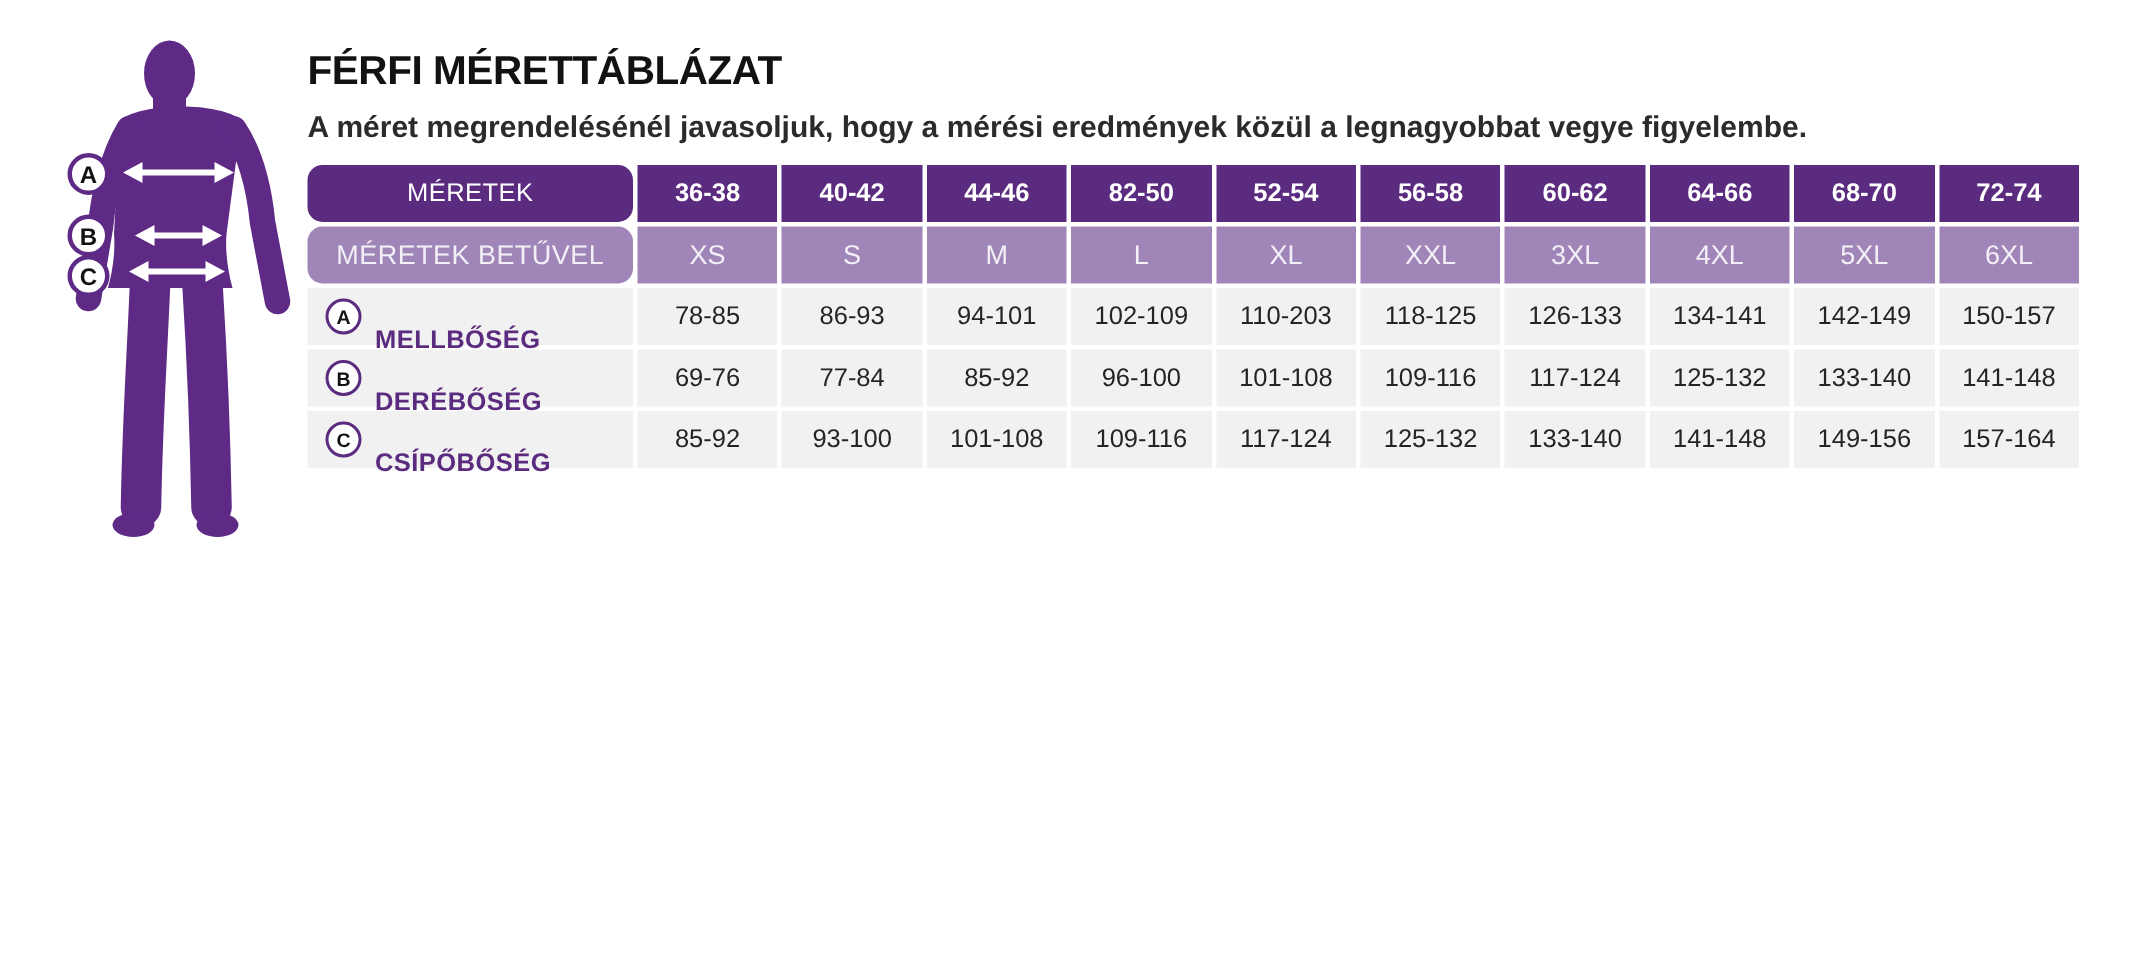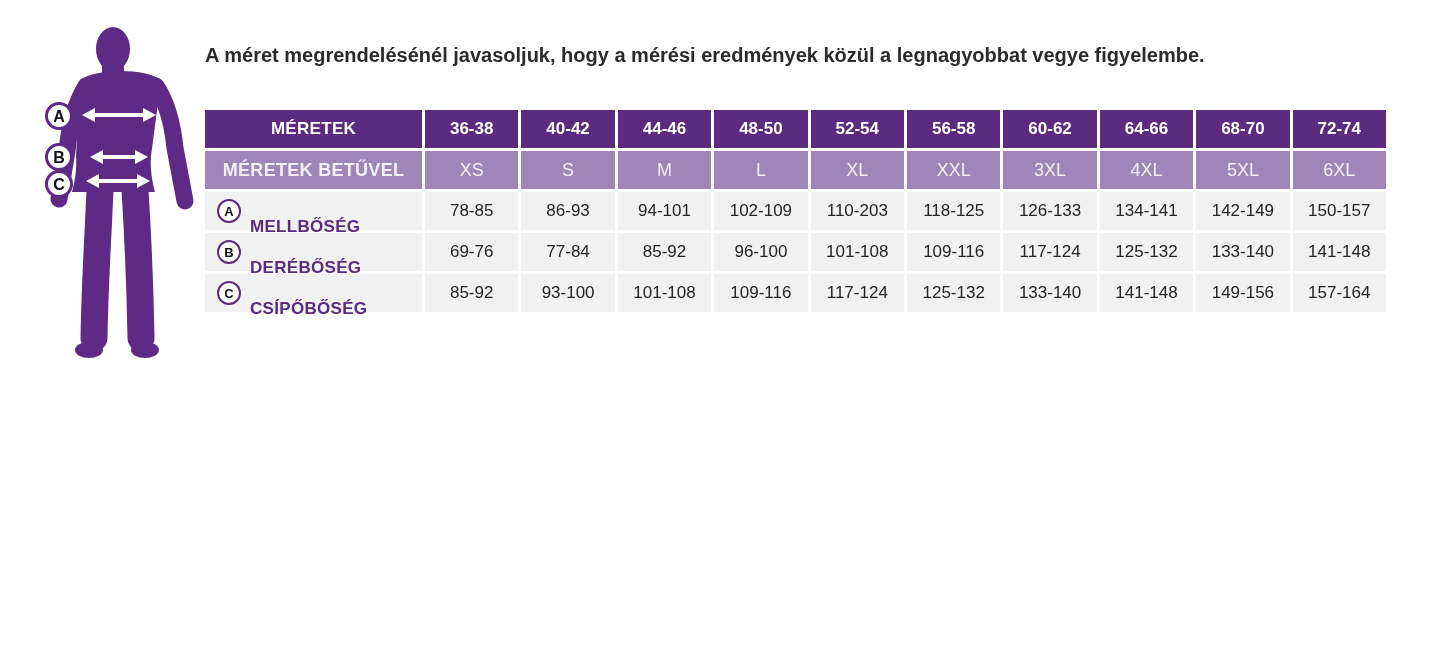--- a/index.html
+++ b/index.html
@@ -73,22 +73,23 @@
     font-weight: 700;
   }
   .cell.h2 {
     background: var(--secondary, #a086b8);
     color: rgba(255,255,255,0.87);
     font-weight: 400;
     font-size: 18px;
   }
   .cell.h2.label-cell,
   .cell.h1.label-cell {
-    font-weight: 700;
+    font-weight: 400;
     letter-spacing: 0.3px;
+    border-radius: 10px;
   }
   .cell.data {
     background: var(--row-bg, #f2f1f2);
     color: #272325;
     font-weight: 400;
   }
   .cell.row-label {
     justify-content: flex-start;
     padding-left: 12px;
     gap: 9px;
@@ -170,30 +171,31 @@
         </g>
         <g>
           <circle cx="15" cy="166" r="12.5" fill="#ffffff" stroke="#5e2a86" stroke-width="3"></circle>
           <text x="15" y="172" text-anchor="middle" font-size="16" font-weight="bold" fill="#141114" font-family="Liberation Sans, sans-serif">C</text>
         </g>
       </g>
     </svg>
   </div>
 
   <div class="heading-block">
+    <h1 class="page-title">FÉRFI MÉRETTÁBLÁZAT</h1>
     <p class="page-subtitle">A méret megrendelésénél javasoljuk, hogy a mérési eredmények közül a legnagyobbat vegye figyelembe.</p>
   </div>
 
   <div class="size-table">
 
     <div class="cell h1 label-cell">MÉRETEK</div>
     <div class="cell h1">36-38</div>
     <div class="cell h1">40-42</div>
     <div class="cell h1">44-46</div>
-    <div class="cell h1">48-50</div>
+    <div class="cell h1">82-50</div>
     <div class="cell h1">52-54</div>
     <div class="cell h1">56-58</div>
     <div class="cell h1">60-62</div>
     <div class="cell h1">64-66</div>
     <div class="cell h1">68-70</div>
     <div class="cell h1">72-74</div>
 
     <div class="cell h2 label-cell">MÉRETEK BETŰVEL</div>
     <div class="cell h2">XS</div>
     <div class="cell h2">S</div>

